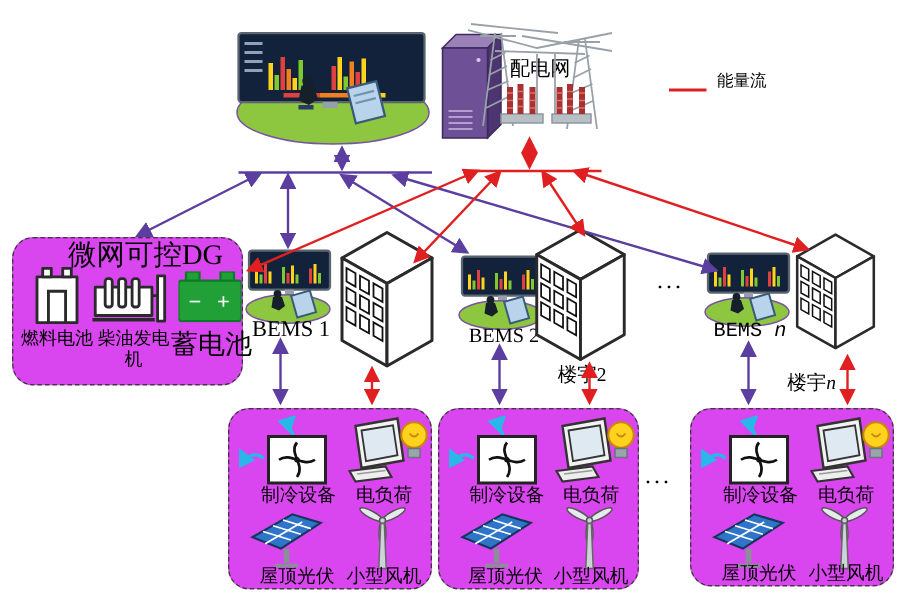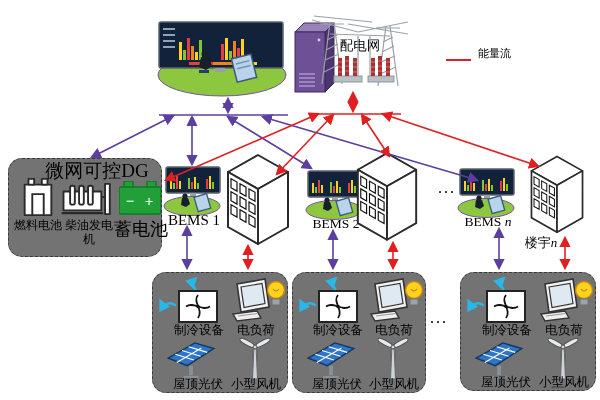--- a/index.html
+++ b/index.html
@@ -6,21 +6,21 @@
     --energy-flow:#e02020; --info-flow:#5b3e9f; --station-green:#8dc63f;
     --server-purple:#6e5097; --battery-green:#21a038; --solar-blue:#2e74c8;
     --bulb-yellow:#ffd21e; --cyan-flow:#29b6e8; --screen-navy:#12223a;
   }
   html,body{margin:0;padding:0;background:#fff;}
   .canvas{position:relative;width:600px;height:400px;background:#fff;overflow:hidden;
     font-family:"Liberation Serif","DejaVu Serif",serif;color:#000;}
   .abs{position:absolute;}
   .lbl{position:absolute;white-space:nowrap;text-align:center;line-height:1.15;}
   .it{font-style:italic;}
-  .dashbox{position:absolute;border:1.6px dashed #3a3a3a;border-radius:14px;background:#737373;box-sizing:border-box;}
+  .dashbox{position:absolute;border:1.6px dashed #3a3a3a;border-radius:14px;background:#d946ef;box-sizing:border-box;}
   .screen{fill:var(--screen-navy);stroke:#5a6570;stroke-width:1.5;}
   .f-green{fill:var(--station-green);stroke:#7a52a0;stroke-width:1;}
   .f-batt{fill:var(--battery-green);stroke:#0e7a28;stroke-width:1.5;}
   .outl{fill:#fff;stroke:#2a2a2a;stroke-width:2;stroke-linejoin:round;}
   .thin{fill:#fff;stroke:#111;stroke-width:1.2;}
   .ln-e{stroke:var(--energy-flow);stroke-width:1.6;}
   .ln-i{stroke:var(--info-flow);stroke-width:1.6;}
   .mf-e{fill:var(--energy-flow);} .mf-i{fill:var(--info-flow);} .mf-c{fill:var(--cyan-flow);}
   .cy{stroke:var(--cyan-flow);stroke-width:2.4;fill:none;stroke-linecap:round;}
   .by{fill:#ffd21e}.bg{fill:#7ec832}.br{fill:#e04040}.bo{fill:#f08020}
@@ -222,21 +222,21 @@
         </g>
       <g transform="rotate(-16 41 37)">
           <rect x="34" y="29" width="13" height="15" fill="#b9d4ea" stroke="#3a5a7a" stroke-width="1.3"></rect>
         </g>
     </svg>
     <div class="lbl" style="left:0;top:46px;width:64px;font-size:13.5px;">
       <span>BEMS</span>&nbsp;<span class="idx">2</span>
     </div>
   </div>
 
-  <div class="abs" style="left:456px;top:168px;width:64px;height:62px;">
+  <div class="abs" style="left:468px;top:168px;width:64px;height:62px;font-family:Liberation Mono, monospace;">
     <svg width="64" height="50" viewBox="0 0 64 50">
       <ellipse cx="30" cy="40" rx="28" ry="9.5" class="f-green"></ellipse>
       <rect x="4" y="1" width="54" height="26" rx="2" class="screen"></rect>
       <g>
           <rect x="8" y="13" width="2" height="10" class="by"></rect>
           <rect x="11" y="17" width="2" height="6" class="bg"></rect>
          <rect x="14" y="10" width="2" height="13" class="br"></rect>
           <rect x="17" y="15" width="2" height="8" class="by"></rect>
          <rect x="26" y="12" width="2" height="11" class="bg"></rect>
           <rect x="29" y="16" width="2" height="7" class="br"></rect>
@@ -286,38 +286,41 @@
         <polygon points="12,11.8 18,15.2 18,24.2 12,20.8" class="thin"></polygon>
         <polygon points="21,16.9 27,20.3 27,29.3 21,25.9" class="thin"></polygon>
       <polygon points="3,19.7 9,23.1 9,32.1 3,28.7" class="thin"></polygon>
         <polygon points="12,24.8 18,28.2 18,37.2 12,33.8" class="thin"></polygon>
         <polygon points="21,29.9 27,33.3 27,42.3 21,38.9" class="thin"></polygon>
       <polygon points="3,32.7 9,36.1 9,45.1 3,41.7" class="thin"></polygon>
         <polygon points="12,37.8 18,41.2 18,50.2 12,46.8" class="thin"></polygon>
         <polygon points="21,42.9 27,46.3 27,55.3 21,51.9" class="thin"></polygon>
     </g>
   </svg>
+  <div class="lbl" style="left:352px;top:243px;width:72px;font-size:13px;">
+    <span>楼宇</span><span class="idx">2</span>
+  </div>
 
   <svg class="abs" style="left:524px;top:153px;" width="66" height="80" viewBox="0 0 72 94">
     <polygon points="6,21 36,4 66,21 36,38" class="outl"></polygon>
     <polygon points="6,21 36,38 36,93 6,76" class="outl"></polygon>
     <polygon points="36,38 66,21 66,76 36,93" class="outl" fill="#f1f1f1"></polygon>
     <g transform="translate(6,21)">
       <polygon points="3,6.7 9,10.1 9,19.1 3,15.7" class="thin"></polygon>
         <polygon points="12,11.8 18,15.2 18,24.2 12,20.8" class="thin"></polygon>
         <polygon points="21,16.9 27,20.3 27,29.3 21,25.9" class="thin"></polygon>
       <polygon points="3,19.7 9,23.1 9,32.1 3,28.7" class="thin"></polygon>
         <polygon points="12,24.8 18,28.2 18,37.2 12,33.8" class="thin"></polygon>
         <polygon points="21,29.9 27,33.3 27,42.3 21,38.9" class="thin"></polygon>
       <polygon points="3,32.7 9,36.1 9,45.1 3,41.7" class="thin"></polygon>
         <polygon points="12,37.8 18,41.2 18,50.2 12,46.8" class="thin"></polygon>
         <polygon points="21,42.9 27,46.3 27,55.3 21,51.9" class="thin"></polygon>
     </g>
   </svg>
-  <div class="lbl" style="left:509px;top:236px;width:64px;font-size:13px;">
+  <div class="lbl" style="left:509px;top:248px;width:64px;font-size:13px;">
     <span>楼宇</span><span class="idx it">n</span>
   </div>
 
   <div class="lbl" style="left:432px;top:179px;width:30px;font-size:16px;letter-spacing:2px;">...</div>
   <div class="lbl" style="left:424px;top:309px;width:30px;font-size:16px;letter-spacing:2px;">...</div>
 
   <div class="dashbox" style="left:152px;top:272px;width:136px;height:121px;">
     <svg class="abs" style="left:6px;top:4px;" width="62" height="48" viewBox="0 0 62 48">
       <path class="cy" d="M34,18 q4,-4 1,-8 q-3,-4 1,-8" marker-end="url(#ah-c)"></path>
       <path class="cy" d="M16,28 q-4,-3 -8,-1 q-4,2 -6,-2" marker-end="url(#ah-c)"></path>

